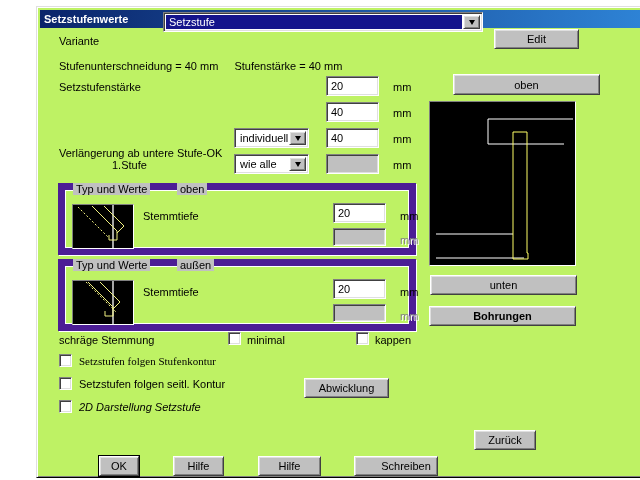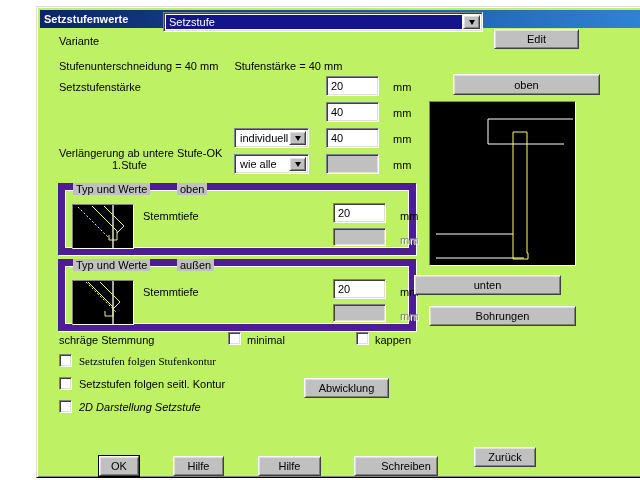--- a/index.html
+++ b/index.html
@@ -159,24 +159,24 @@
         <path d="M15,1 L40,26 M27,1 L47,21 M47,21 L40,28 M40,26 L40,35 L32,35 L32,30" stroke="#f0f080" stroke-width="1" fill="none"></path>
       </svg>
     </div>
     <div class="lbl" style="left:78px;top:20px;">Stemmtiefe</div>
     <input class="input" style="left: 268px; top: 13px;" value="20">
     <div class="lbl" style="left:335px;top:20px;">mm</div>
     <input class="input disabled" style="left: 268px; top: 38px; height: 18px;" disabled="">
     <div class="lbl dis" style="left:335px;top:44px;">mm</div>
   </div>
 
-  <div class="btn" style="left:377px;top:268px;width:147px;">
+  <div class="btn" style="left:393px;top:268px;width:147px;">
     <span>unten</span>
   </div>
-  <div class="btn" style="left:392px;top:299px;width:147px;">
+  <div class="btn" style="left:392px;top:299px;width:147px;font-weight:bold;">
     <span>Bohrungen</span>
   </div>
 
   <div class="lbl" style="left:22px;top:327px;">schräge Stemmung</div>
   <span class="cb" style="left:191px;top:325px;"></span>
   <div class="lbl" style="left:210px;top:327px;">minimal</div>
   <span class="cb" style="left:319px;top:325px;"></span>
   <div class="lbl" style="left:338px;top:327px;">kappen</div>
 
   <span class="cb" style="left:22px;top:347px;"></span>
@@ -195,17 +195,17 @@
   </div>
   <div class="btn" style="left:136px;top:449px;width:51px;">
     <span>Hilfe</span>
   </div>
   <div class="btn" style="left:221px;top:449px;width:63px;">
     <span>Hilfe</span>
   </div>
   <div class="btn" style="left:317px;top:449px;width:84px;padding-left:20px;">
     <span>Schreiben</span>
   </div>
-  <div class="btn" style="left:437px;top:440px;width:62px;">
+  <div class="btn" style="left:437px;top:423px;width:62px;">
     <span>Zurück</span>
   </div>
 
 </div>
 
 </body></html>

